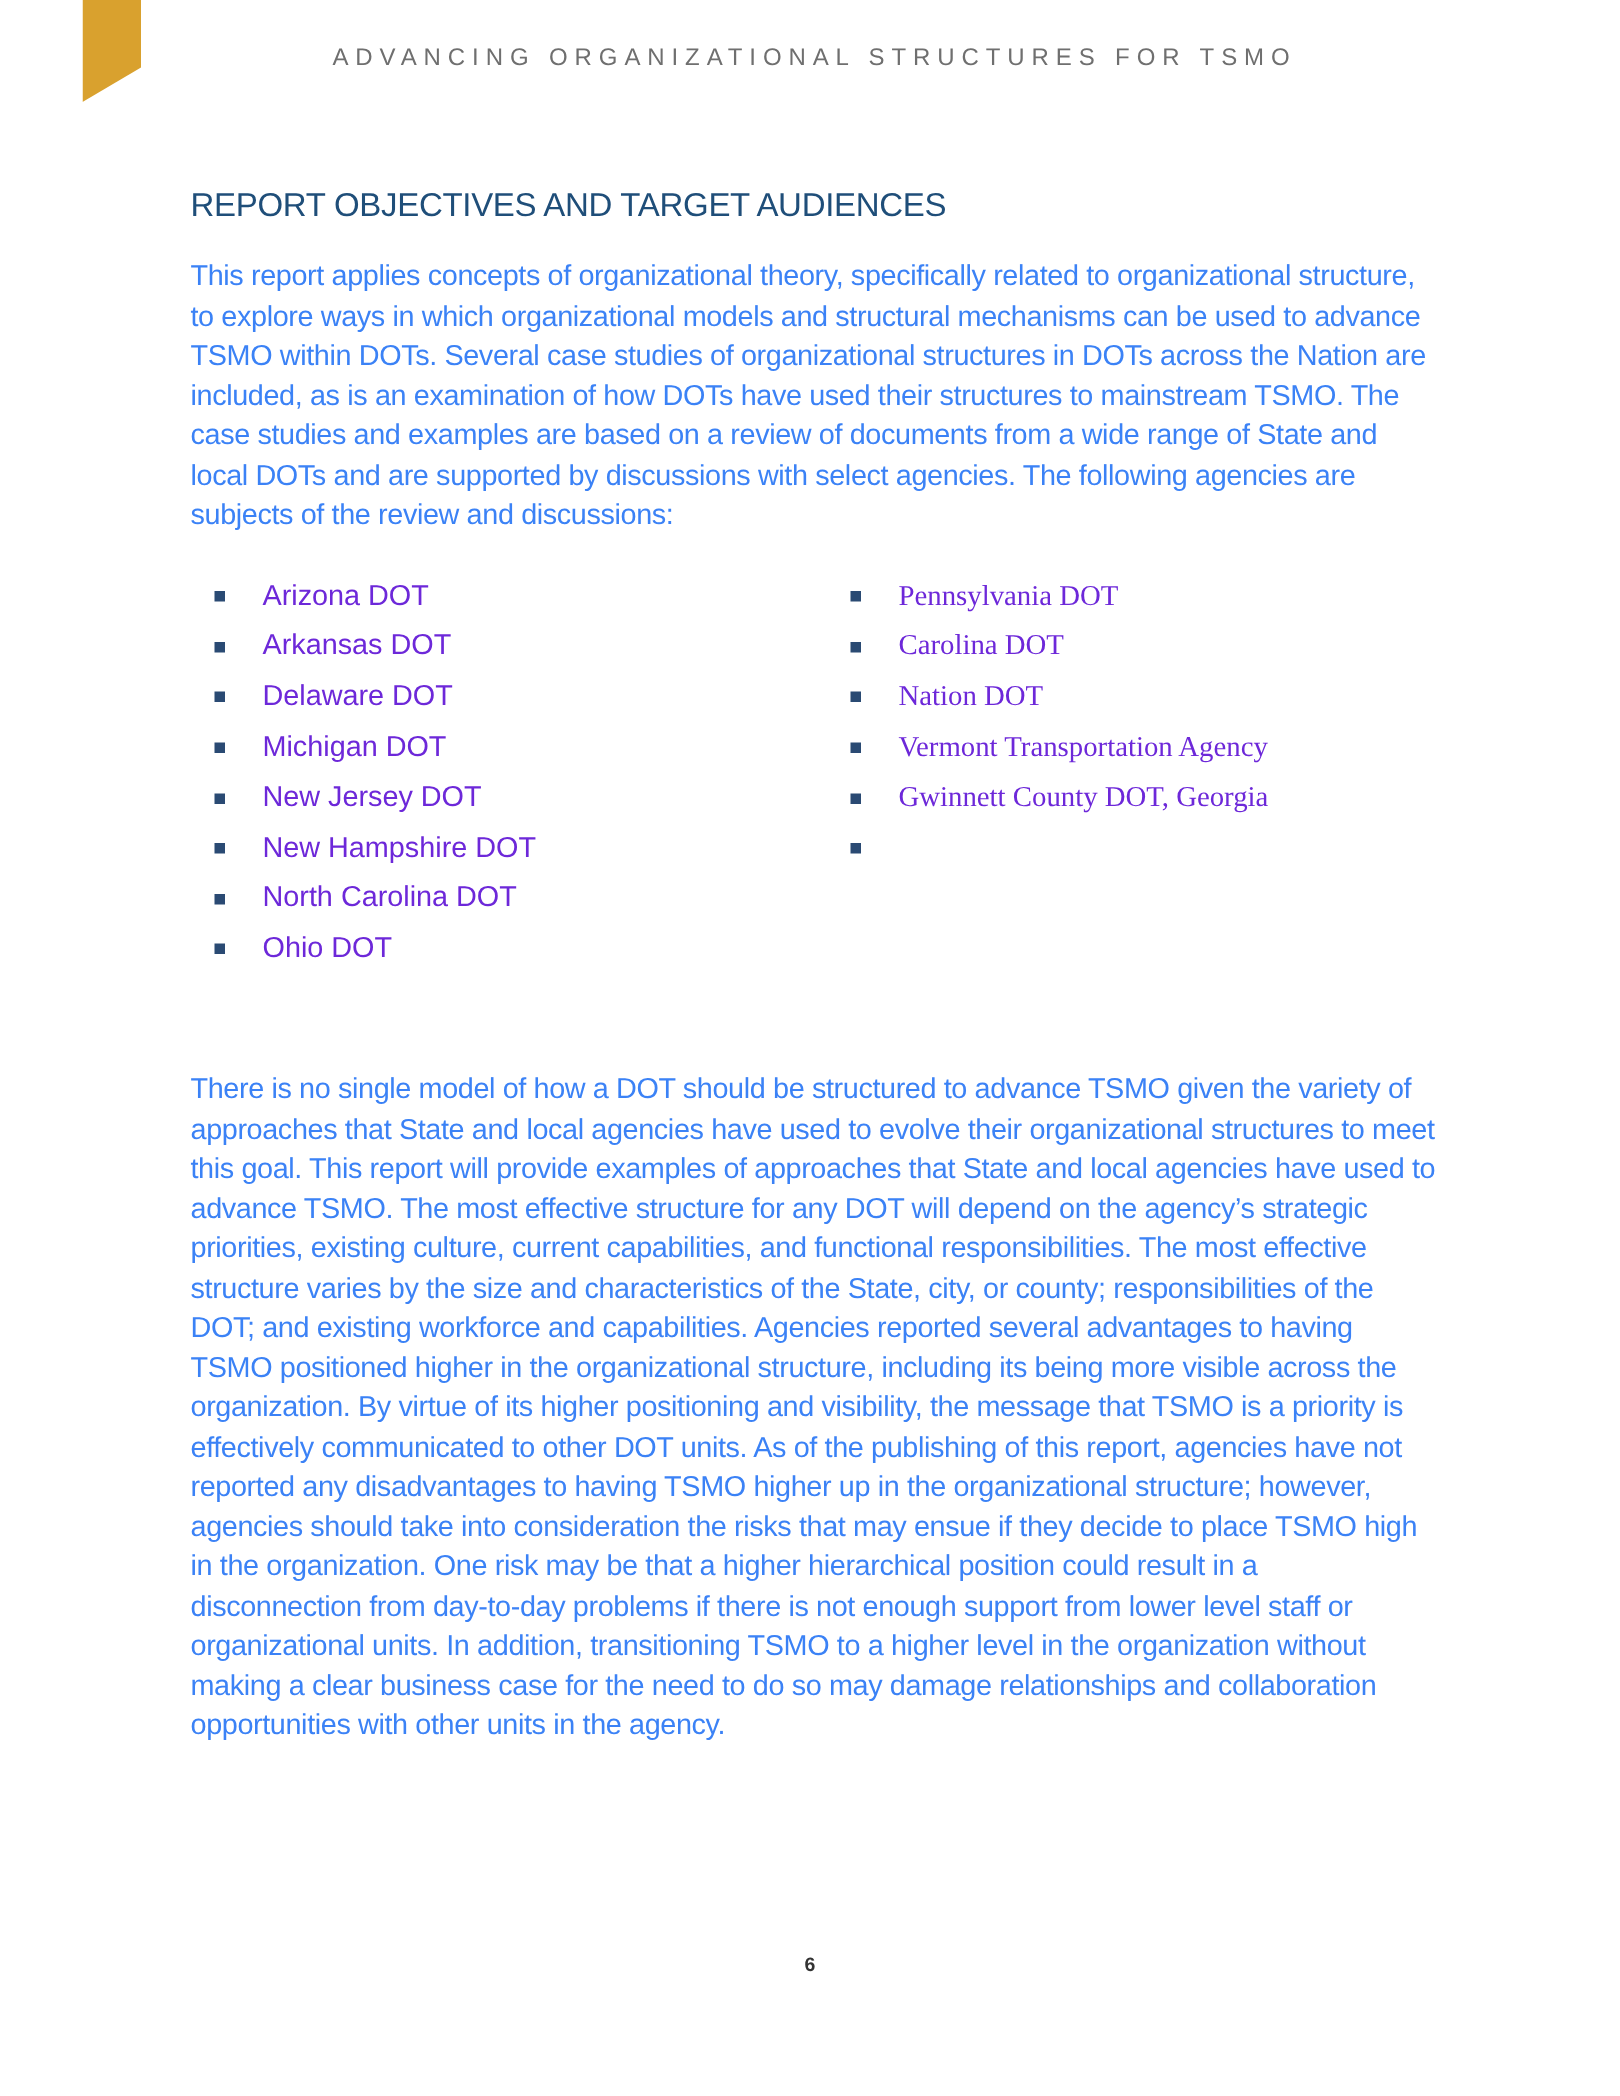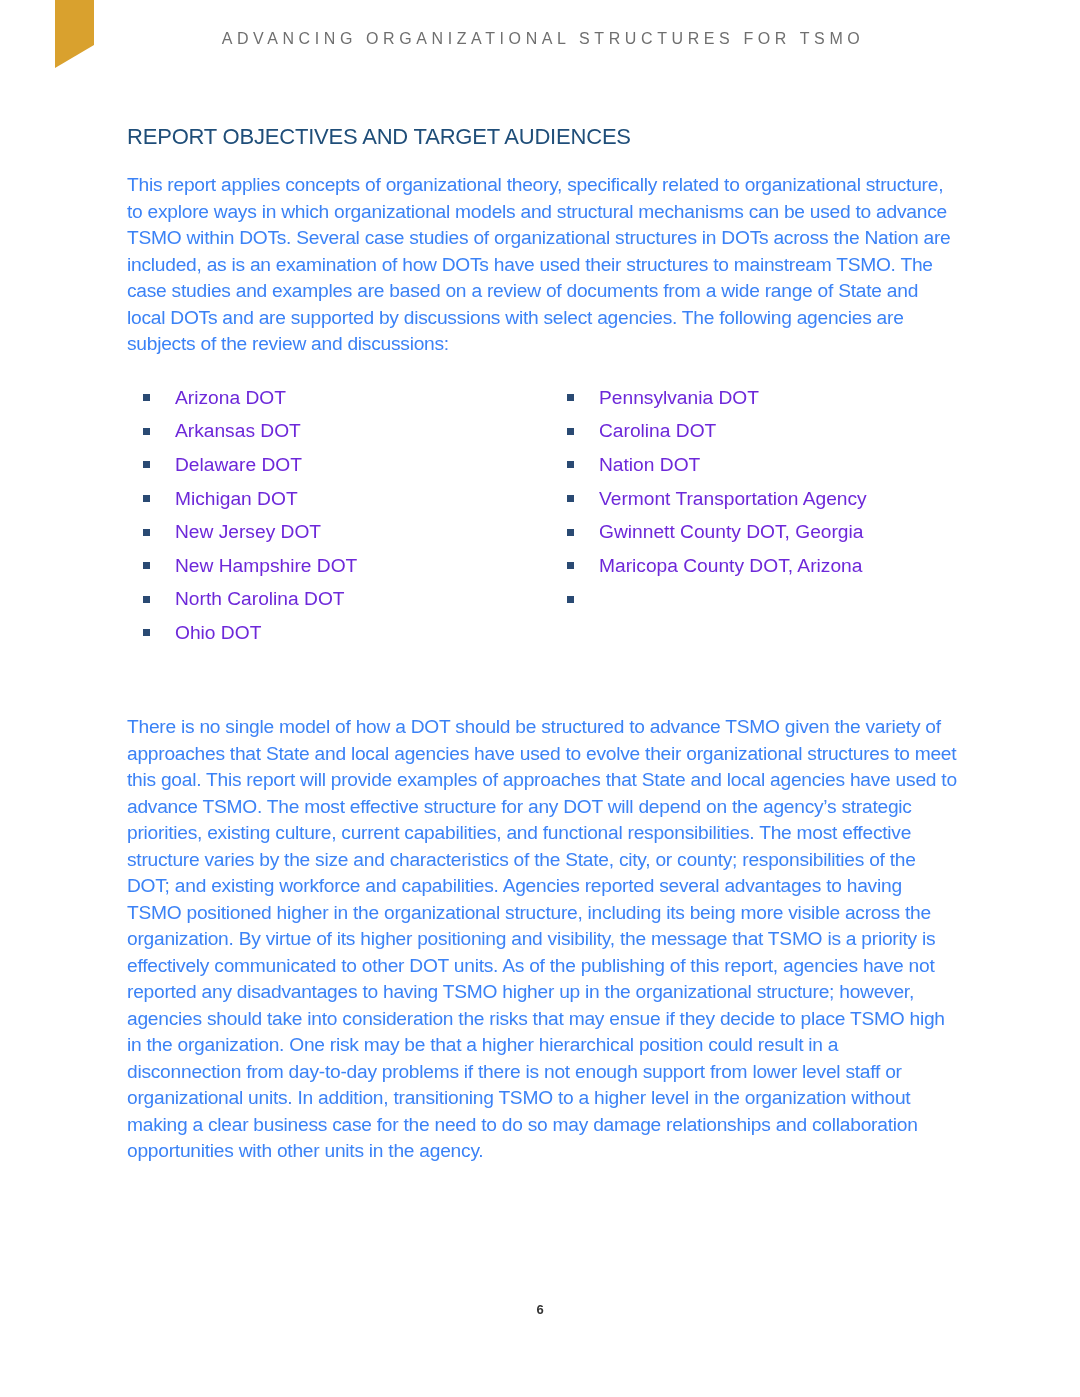--- a/index.html
+++ b/index.html
@@ -5,21 +5,21 @@
   html, body { margin: 0; padding: 0; background: #ffffff; }
   body { width: 1080px; height: 1397px; position: relative; overflow: hidden; font-family: "Liberation Sans", "DejaVu Sans", sans-serif; color: #2b2b2b; }
   .tab { position: absolute; left: 55px; top: 0; width: 39px; height: 68px; }
   .running-header { position: absolute; top: 30px; left: 0; width: 1080px; text-align: center; font-size: 16px; letter-spacing: 4.6px; color: #6f6f6f; padding-left: 3px; }
   .heading { position: absolute; left: 127px; top: 124px; margin: 0; font-size: 22px; font-weight: normal; color: #1f4e79; letter-spacing: -0.2px; }
   .para { position: absolute; left: 127px; width: 830px; margin: 0; font-size: 19.2px; line-height: 26.5px; color: #3b82f6; letter-spacing: -0.25px; }
   .p1 { top: 172px; }
   .p2 { top: 714px; }
   .list { position: absolute; top: 381px; margin: 0; padding: 0; list-style: none; }
   .list.left { left: 142px; }
-  .list.right { left: 566px; }
+  .list.right { left: 566px; font-family: Liberation Serif, serif; }
   .list li { height: 33.6px; line-height: 30px; font-size: 19.2px; color: #6d28d9; display: flex; align-items: center; }
   .bullet { display: inline-block; width: 7px; height: 7px; background: #2a4a73; margin-right: 25px; margin-left: 1px; }
   .page-num { position: absolute; top: 1302px; left: 0; width: 1080px; text-align: center; font-size: 13px; font-weight: bold; color: #333; }
 </style>
 </head>
 <body>
 
 <svg class="tab" viewBox="0 0 39 68">
   <polygon points="0,0 39,0 39,45 0,68" fill="#D9A12E"></polygon>
 </svg>
@@ -81,22 +81,18 @@
   <li>
       <span class="bullet"></span>
       <span>Vermont Transportation Agency</span>
     </li>
   <li>
       <span class="bullet"></span>
       <span>Gwinnett County DOT, Georgia</span>
     </li>
   <li>
       <span class="bullet"></span>
-      <span>Maricopa County DOT, Arizona</span>
-    </li>
-  <li>
-      <span class="bullet"></span>
     </li>
 </ul>
 
 <p class="para p2">There is no single model of how a DOT should be structured to advance TSMO given the variety of approaches that State and local agencies have used to evolve their organizational structures to meet this goal. This report will provide examples of approaches that State and local agencies have used to advance TSMO. The most effective structure for any DOT will depend on the agency’s strategic priorities, existing culture, current capabilities, and functional responsibilities. The most effective structure varies by the size and characteristics of the State, city, or county; responsibilities of the DOT; and existing workforce and capabilities. Agencies reported several advantages to having TSMO positioned higher in the organizational structure, including its being more visible across the organization. By virtue of its higher positioning and visibility, the message that TSMO is a priority is effectively communicated to other DOT units. As of the publishing of this report, agencies have not reported any disadvantages to having TSMO higher up in the organizational structure; however, agencies should take into consideration the risks that may ensue if they decide to place TSMO high in the organization. One risk may be that a higher hierarchical position could result in a disconnection from day-to-day problems if there is not enough support from lower level staff or organizational units. In addition, transitioning TSMO to a higher level in the organization without making a clear business case for the need to do so may damage relationships and collaboration opportunities with other units in the agency.</p>
 
 <div class="page-num">6</div>
 
 </body></html>

